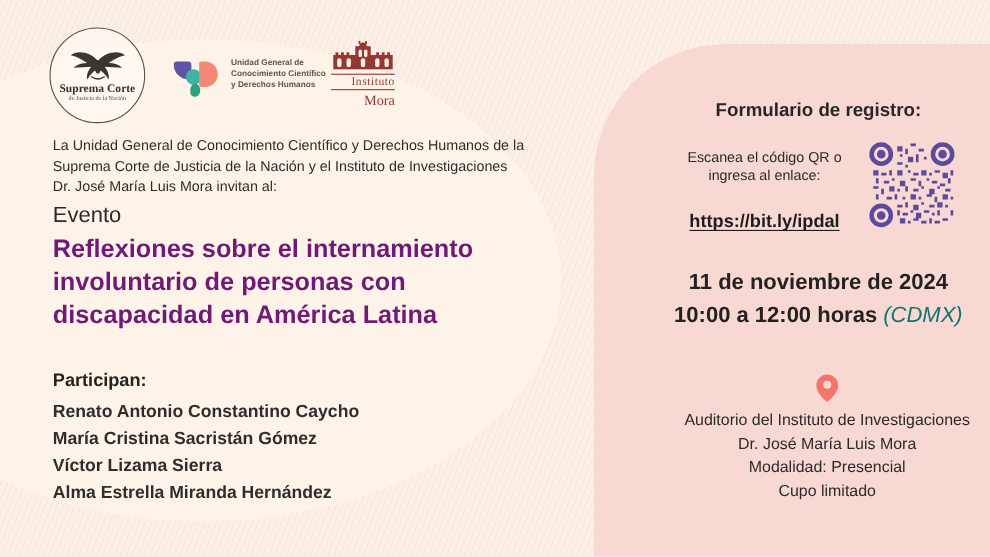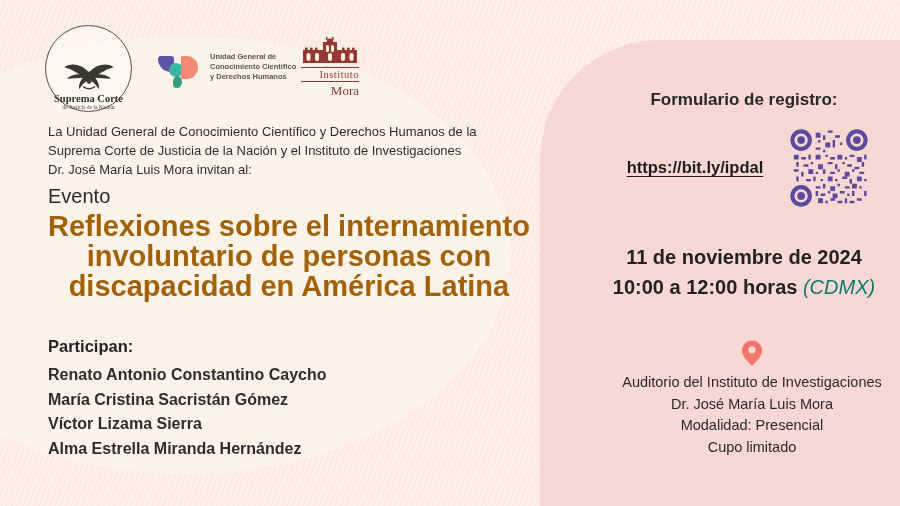--- a/index.html
+++ b/index.html
@@ -19,21 +19,21 @@
   
   .smooth-blob {
     position:absolute; left:-140px; top:36px; width:650px; height:438px;
     background:#fdf3e9; border-radius:50%;
   }
   
   .logo-scjn {
     position:absolute; left:45px; top:25px; width:87px; height:87px;
     border:1px solid #55503f; border-radius:50%;
     background:rgba(255,252,246,.55);
-    display:flex; flex-direction:column; align-items:center; justify-content:flex-end;
+    display:flex; flex-direction:column; align-items:center; justify-content:center;
     text-align:center;
   }
   .logo-scjn .eagle { width:54px; height:30px; margin-bottom:2px; }
   .scjn-name { font-family:"Liberation Serif", serif; font-weight:bold; font-size:10.5px; color:#33302a; line-height:11px; }
   .scjn-sub  { font-family:"Liberation Serif", serif; font-size:5.5px; color:#4a463c; line-height:7px; }
 
   .logo-ug { position:absolute; left:158px; top:54px; width:46px; height:44px; }
   .ug-purple { position:absolute; left:0; top:2px; width:16px; height:16px; background:#5f55a8; border-radius:3px 3px 3px 13px; }
   .ug-teal   { position:absolute; left:11px; top:9px; width:14px; height:14px; background:#3fb3a4; border-radius:50%; }
   .ug-coral  { position:absolute; left:23px; top:2px; width:17px; height:23px; background:#f38a76; border-radius:2px 14px 14px 2px; }
@@ -47,21 +47,21 @@
   .mora-line1 {
     font-family:"Liberation Serif", serif; font-size:10.5px; letter-spacing:.5px;
     border-top:1px solid #943832; border-bottom:1px solid #943832;
     padding:1px 0; margin-top:3px;
   }
   .mora-line2 { font-family:"Liberation Serif", serif; font-size:13px; padding-top:1px; }
 
   
   .intro { position:absolute; left:48px; top:122px; font-size:13px; line-height:19px; color:#2e2d2b; white-space:nowrap; }
   .evento { position:absolute; left:48px; top:185px; font-size:20px; color:#2b2a28; }
-  .title  { position:absolute; left:48px; top:211px; font-size:29px; font-weight:bold; line-height:30px; color:#a16207; white-space:nowrap;text-align:center; }
+  .title  { position:absolute; left:48px; top:211px; font-size:23px; font-weight:bold; line-height:30px; color:#701a75; white-space:nowrap; }
   .participants { position:absolute; left:48px; top:337px; }
   .participants .p-head { font-size:16.5px; font-weight:bold; color:#242320; }
   .participants .p-names { margin-top:7px; font-size:16px; line-height:24.5px; color:#2e2d2b;font-weight:bold; }
 
   
   .panel {
     position:absolute; left:540px; top:40px; width:408px; height:466px;
     background:#f8d8d3; border-top-left-radius:120px;
   }
   .form-title { position:absolute; top:50px; left:0; right:0; text-align:center; font-size:17px; font-weight:bold; color:#282725; }
@@ -155,20 +155,24 @@
       <div>Víctor Lizama Sierra</div>
       <div>Alma Estrella Miranda Hernández</div>
     </div>
   </div>
 
   <div class="panel">
     <div class="form-title">Formulario de registro:</div>
 
     <div class="qr-block">
       <div class="qr-text">
+        <div class="instr">
+          <div>Escanea el código QR o</div>
+          <div>ingresa al enlace:</div>
+        </div>
         <span class="qr-link">https://bit.ly/ipdal</span>
       </div>
       <svg class="qr-code" viewBox="0 0 33 33">
         <g fill="#5b4a9e">
           <path d="M11 2h2v2h-2z M14 3h1v2h-1z M16 1h2v1h-2z M19 3h2v1h-2z M12 5h1v1h-1z M15 6h2v2h-2z M18 5h1v3h-1z M21 6h1v1h-1z M11 8h2v1h-2z M14 9h1v1h-1z M2 11h2v2h-2z M5 12h2v1h-2z M8 11h1v2h-1z M11 11h2v2h-2z M15 11h1v1h-1z M17 12h2v1h-2z M20 11h2v2h-2z M23 12h1v1h-1z M25 11h2v1h-2z M28 12h2v2h-2z M31 11h1v2h-1z M3 14h1v2h-1z M6 15h2v1h-2z M9 14h1v1h-1z M12 15h2v2h-2z M16 14h2v1h-2z M19 15h1v2h-1z M22 14h1v1h-1z M24 15h2v1h-2z M27 16h2v1h-2z M30 14h1v2h-1z M2 17h2v1h-2z M5 18h1v2h-1z M8 17h2v2h-2z M11 18h1v1h-1z M14 17h1v2h-1z M17 18h2v1h-2z M20 17h1v1h-1z M23 18h2v2h-2z M26 17h1v1h-1z M29 18h2v1h-2z M3 20h1v2h-1z M7 21h2v1h-2z M10 20h1v2h-1z M13 21h1v1h-1z M16 20h2v2h-2z M19 21h1v1h-1z M22 20h2v1h-2z M25 21h1v2h-1z M28 20h2v2h-2z M31 21h1v1h-1z M11 24h2v1h-2z M14 23h1v2h-1z M17 24h2v2h-2z M20 23h1v1h-1z M23 24h2v1h-2z M26 23h2v2h-2z M29 24h1v1h-1z M31 26h1v2h-1z M11 26h1v2h-1z M13 27h2v1h-2z M16 26h1v1h-1z M18 27h2v2h-2z M21 26h2v1h-2z M24 27h1v1h-1z M26 26h1v2h-1z M12 29h2v2h-2z M15 30h1v1h-1z M17 29h2v1h-2z M20 30h2v1h-2z M23 29h1v2h-1z M25 30h2v1h-2z M28 29h2v1h-2z"></path>
         </g>
         <g fill="none" stroke="#5b4a9e" stroke-width="1.7">
           <circle cx="5" cy="5" r="3.6"></circle>
           <circle cx="28" cy="5" r="3.6"></circle>
           <circle cx="5" cy="28" r="3.6"></circle>

